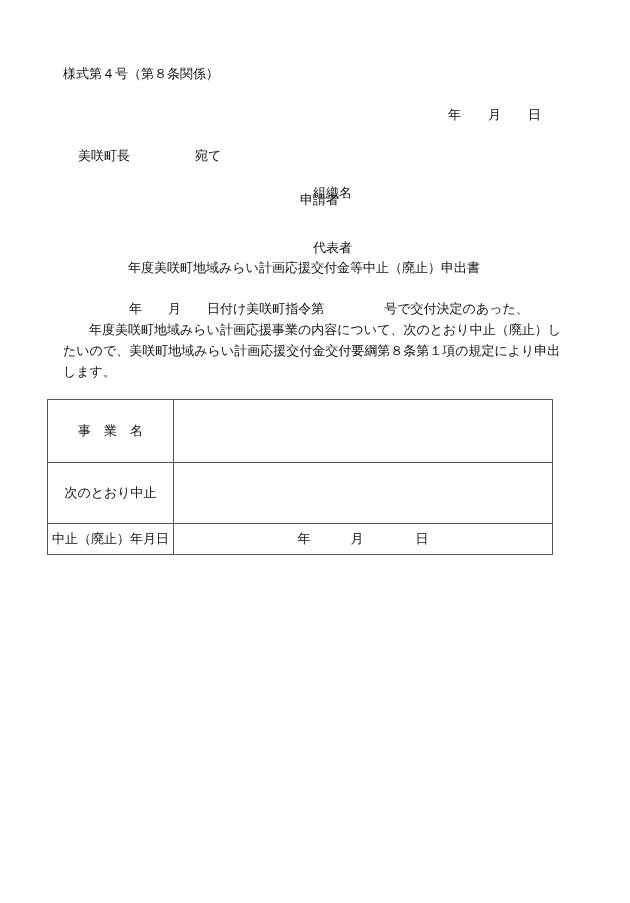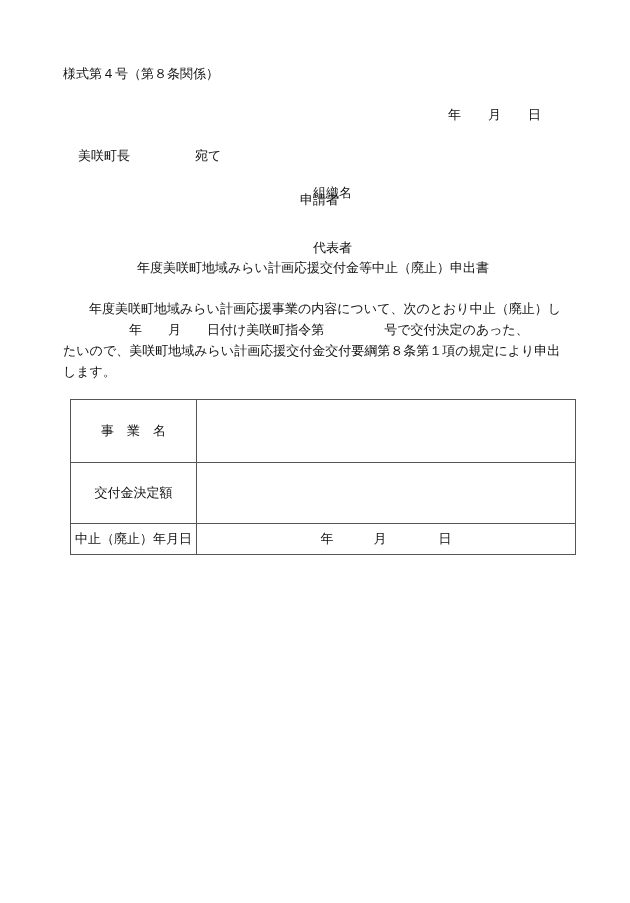--- a/index.html
+++ b/index.html
@@ -10,26 +10,26 @@
     .abs { position: absolute; white-space: nowrap; line-height: 1; text-align: right; }
     .form-number { left: 63px; top: 67px; }
     .date-y { left: 448px; top: 108px; }
     .date-m { left: 488px; top: 108px; }
     .date-d { left: 528px; top: 108px; }
     .addressee { left: 78px; top: 149px; }
     .atena { left: 195px; top: 149px; }
     .applicant-label { left: 260px; top: 193px; padding-left: 40px; }
     .org-label { left: 313px; top: 186px; }
     .rep-label { left: 313px; top: 217px; margin-top: 24px; }
-    .doc-title { left: 137px; top: 261px; }
+    .doc-title { left: 128px; top: 261px; }
     .body { position: absolute; left: 63px; top: 298px; width: 510px; line-height: 21px; }
     .body p { margin: 0; white-space: nowrap; }
     .sp { display: inline-block; }
     table.form {
-      position: absolute; left: 70px; top: 399px; width: 506px; border-collapse: collapse;
+      position: absolute; left: 47px; top: 399px; width: 506px; border-collapse: collapse;
     }
     table.form td { border: 1px solid #555; padding: 0; text-align: center; vertical-align: middle; }
     table.form td.lbl { width: 125px; }
     .r1 { height: 63px; } .r2 { height: 61px; } .r3 { height: 165px; } .r4 { height: 31px; }
     .dates { display: inline-flex; gap: 0; }
   </style>
 </head>
 <body>
 
 <div class="abs form-number">様式第４号（第８条関係）</div>
@@ -39,36 +39,36 @@
 <div class="abs addressee">美咲町長</div>
 <div class="abs atena">宛て</div>
 
 <div class="abs applicant-label">申請者</div>
 <div class="abs org-label">組織名</div>
 <div class="abs rep-label">代表者</div>
 
 <div class="abs doc-title">年度美咲町地域みらい計画応援交付金等中止（廃止）申出書</div>
 
 <div class="body">
-  <p><span class="sp" style="width:26px"></span><span>年度美咲町地域みらい計画応援事業の内容について、次のとおり中止（廃止）し</span></p>
   <p>
     <span class="sp" style="width:66px"></span><span>年</span><span class="sp" style="width:26px"></span><span>月</span><span class="sp" style="width:26px"></span><span>日付け美咲町指令第</span><span class="sp" style="width:60px"></span><span>号で交付決定のあった、</span>
   </p>
+  <p><span class="sp" style="width:26px"></span><span>年度美咲町地域みらい計画応援事業の内容について、次のとおり中止（廃止）し</span></p>
   <p>たいので、美咲町地域みらい計画応援交付金交付要綱第８条第１項の規定により申出</p>
   <p>します。</p>
 </div>
 
 <table class="form">
   <tbody>
       <tr class="r1">
     <td class="lbl">事　業　名</td>
     <td></td>
   </tr>
   <tr class="r2">
-    <td class="lbl">交付金決定額</td>
+    <td class="lbl">次のとおり中止</td>
     <td></td>
   </tr>
   <tr class="r4">
     <td class="lbl">中止（廃止）年月日</td>
     <td>
       <span class="dates">
         <span>年</span>
         <span class="sp" style="width:40px"></span>
         <span>月</span>
         <span class="sp" style="width:52px"></span>

